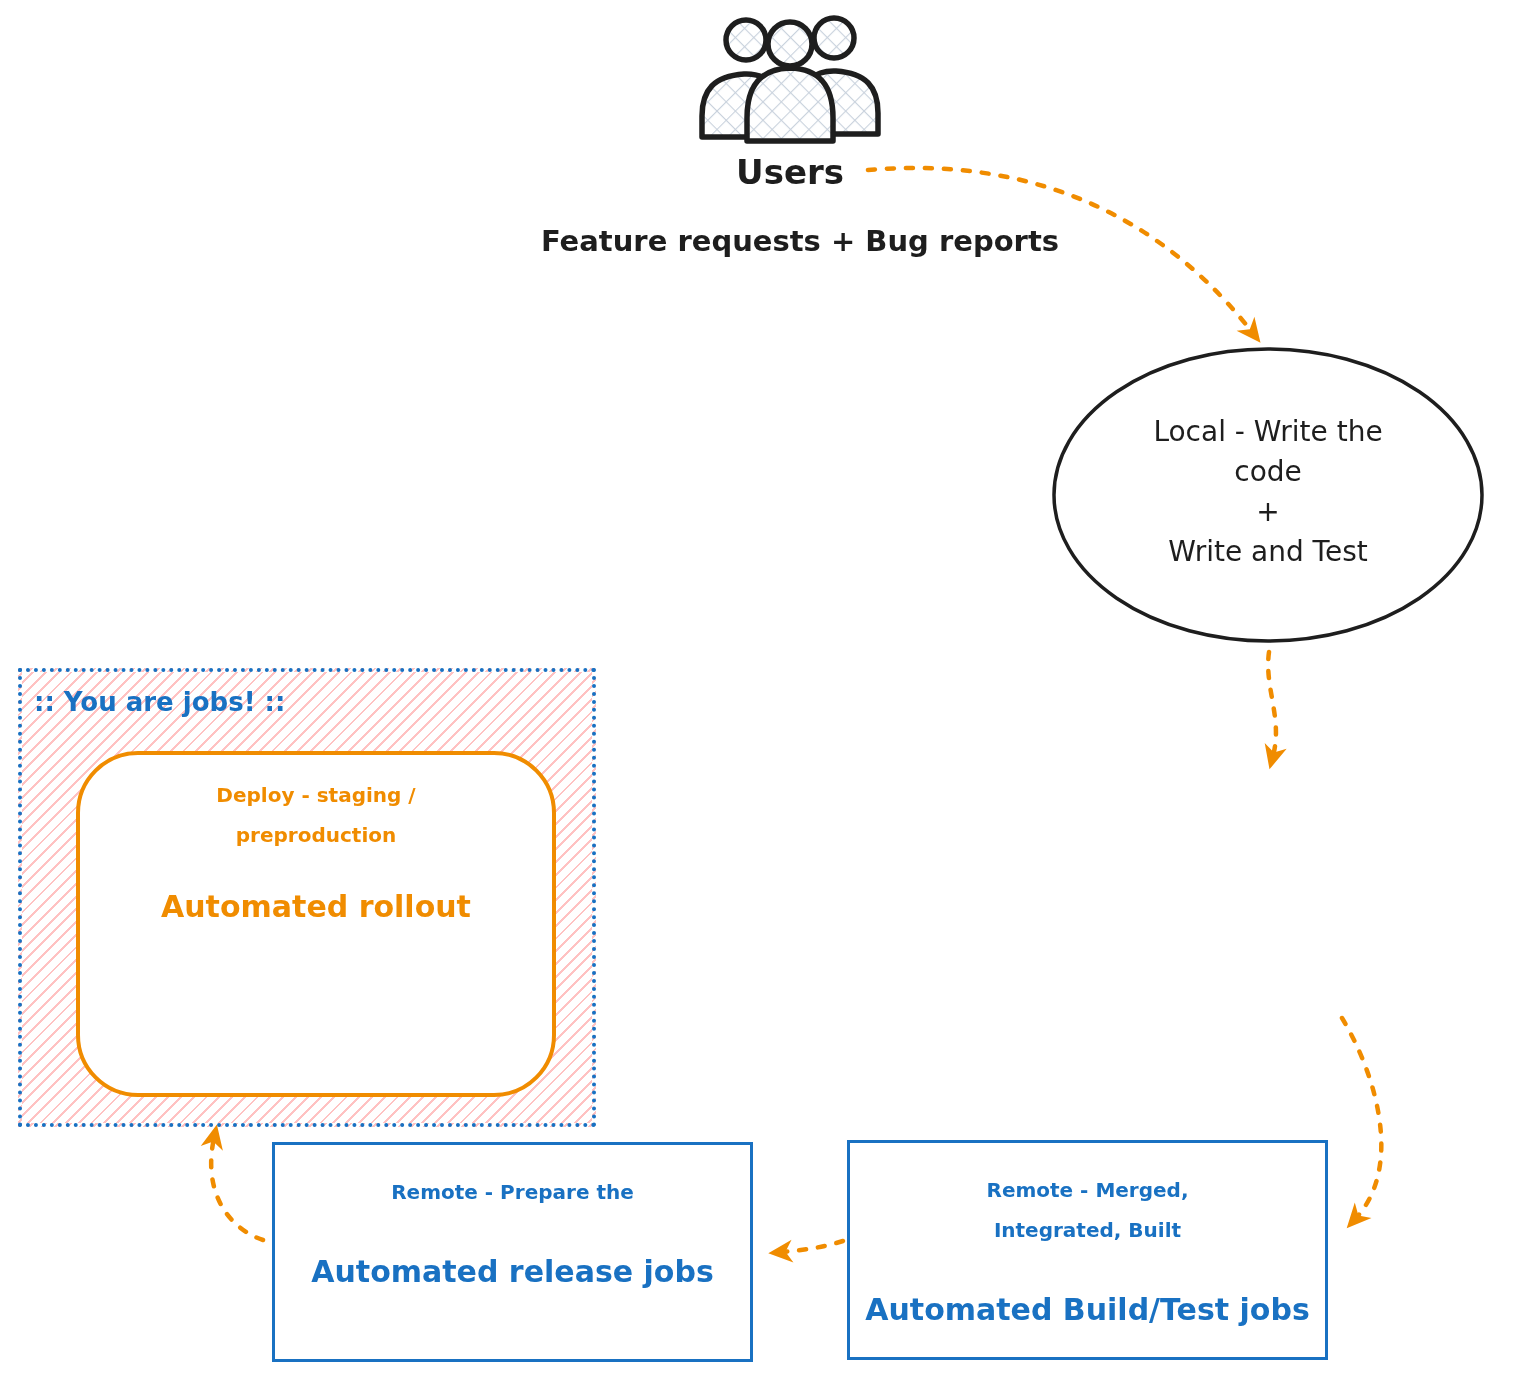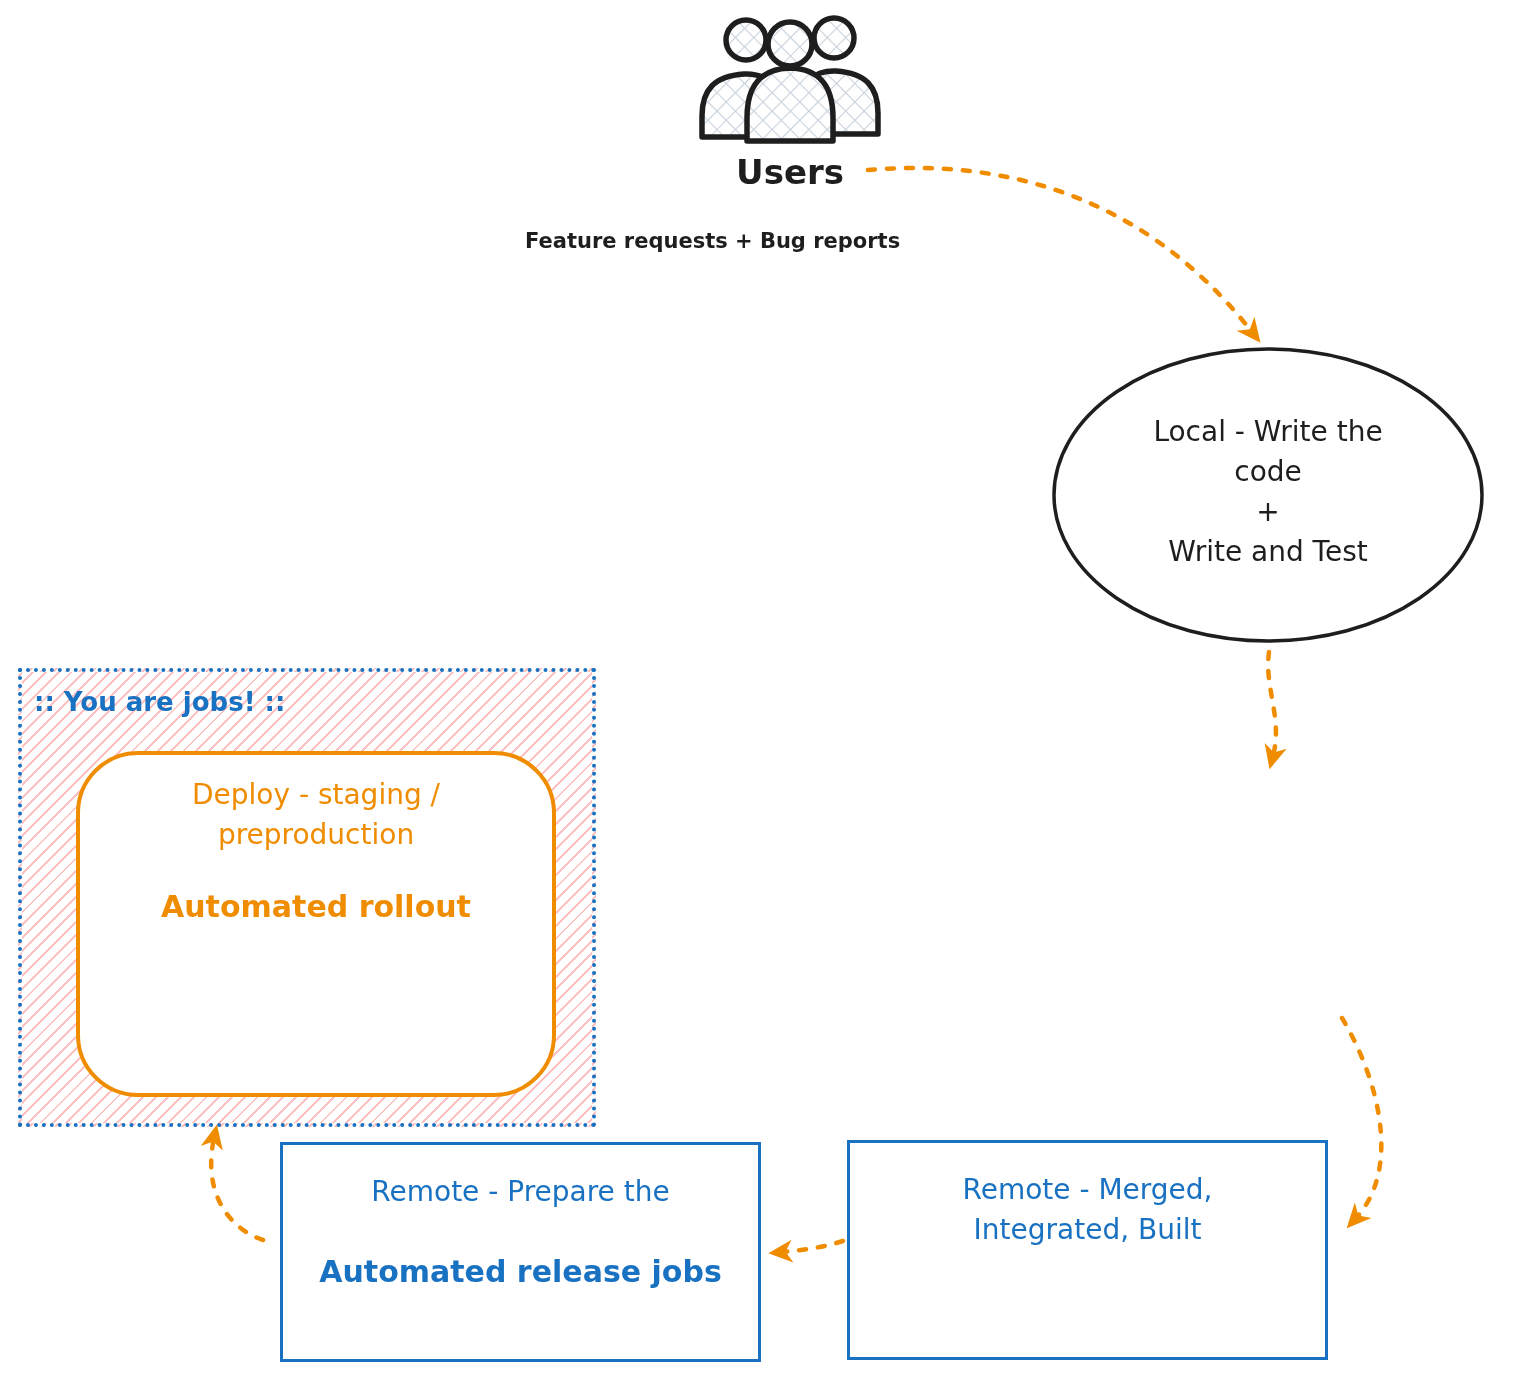--- a/index.html
+++ b/index.html
@@ -16,50 +16,50 @@
   .abs { position: absolute; }
 
   .txt { font-weight: bold; }
 
   .users-label {
     left: 690px; top: 152px; width: 200px;
     text-align: center; font-size: 34px; line-height: 40px;
   }
   .users-caption {
     left: 525px; top: 222px; width: 550px;
-    text-align: left; font-size: 21px; line-height: 38px;
+    text-align: center; font-size: 29px; line-height: 38px;
   }
 
   .ellipse-text {
     left: 1053px; top: 412px; width: 430px;
     text-align: center; font-size: 28px; line-height: 40px;
   }
   .ellipse-text span { display: block; }
 
   .box { position: absolute; box-sizing: border-box; text-align: center; }
 
-  .node-line  { display: block; font-size: 28px; line-height: 40px; font-weight: normal; }
+  .node-line  { display: block; font-size: 20px; line-height: 40px; font-weight: bold; }
   .node-sub   { display: block; font-size: 30px; line-height: 40px; font-weight: bold; }
 
   .review-box {
     left: 1032px; top: 783px; width: 480px; height: 217px;
     border: 3.5px dashed #2f9e44; color: #2f9e44;
     padding-top: 44px;
   }
   .review-box .node-sub { margin-top: 42px; }
 
   .merge-box {
     left: 847px; top: 1140px; width: 481px; height: 220px;
     border: 3.5px solid #1971c2; color: #1971c2;
     padding-top: 27px;
   }
   .merge-box .node-sub { margin-top: 40px; }
 
   .release-box {
-    left: 280px; top: 1142px; width: 481px; height: 220px;
+    left: 272px; top: 1142px; width: 481px; height: 220px;
     border: 3.5px solid #1971c2; color: #1971c2;
     padding-top: 27px;
   }
   .release-box .node-sub { margin-top: 40px; }
 
   .here-box {
     left: 18px; top: 668px; width: 578px; height: 459px;
     border: 4px dotted #1971c2;
     background:
       repeating-linear-gradient(135deg, rgba(255,255,255,0) 0px, rgba(255,255,255,0) 7px,
@@ -123,20 +123,21 @@
     <span>Local - Write the</span>
     <span>code</span>
     <span>+</span>
     <span>Write and Test</span>
   </div>
 
 
   <div class="box merge-box">
     <span class="node-line">Remote - Merged,</span>
     <span class="node-line">Integrated, Built</span>
+    <span class="node-sub">Automated Build/Test jobs</span>
   </div>
 
   <div class="box release-box">
     <span class="node-line">Remote - Prepare the</span>
     <span class="node-sub">Automated release jobs</span>
   </div>
 
   <div class="box here-box">
     <div class="here-label">:: You are jobs! ::</div>
     <div class="deploy-box">

